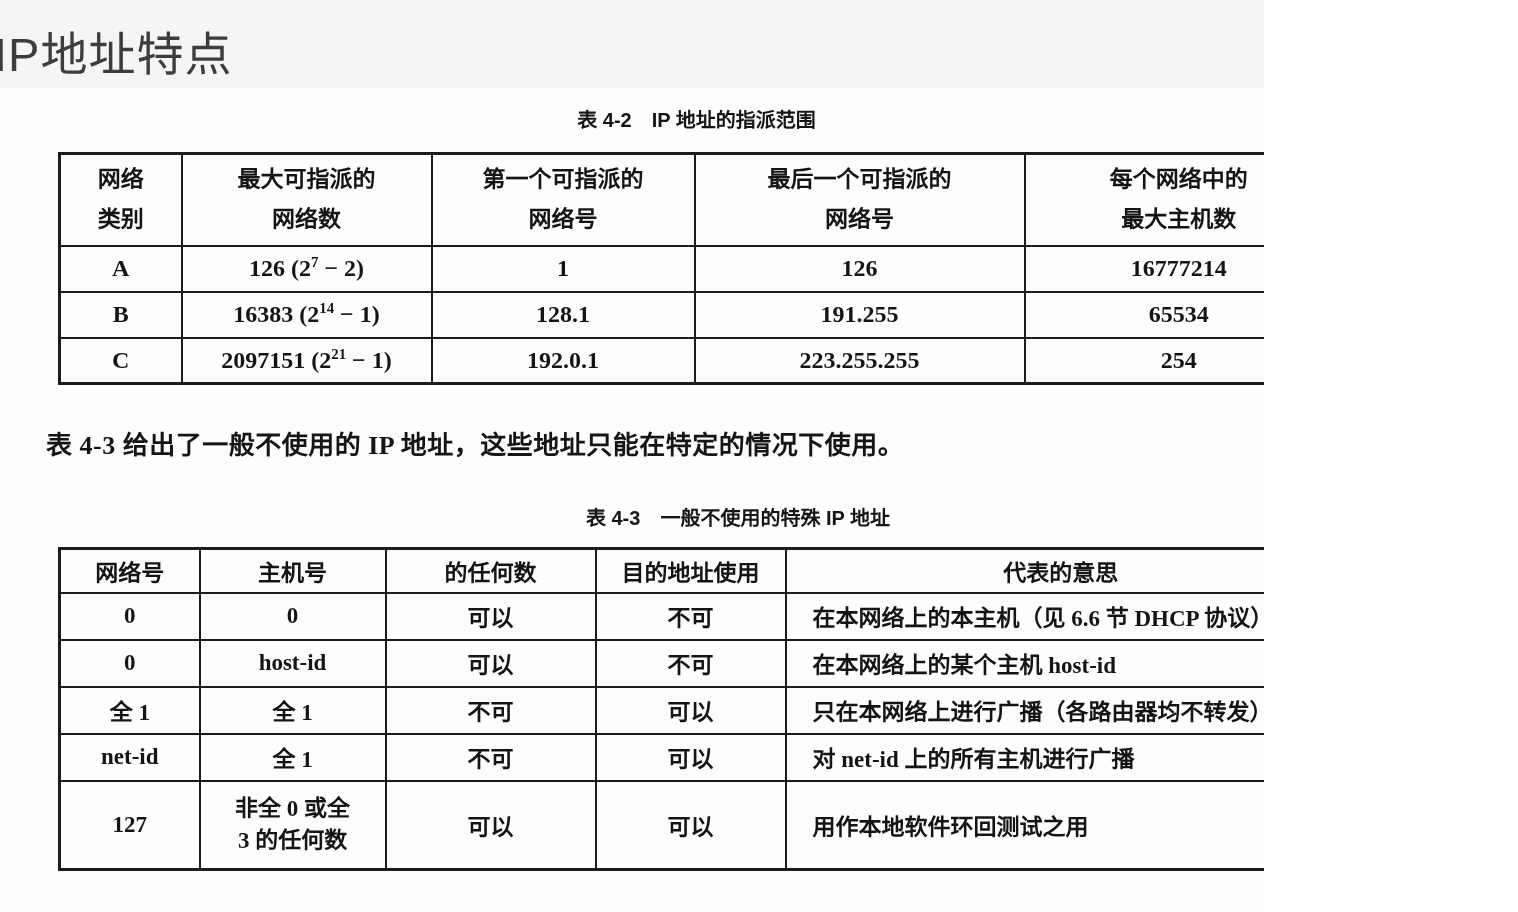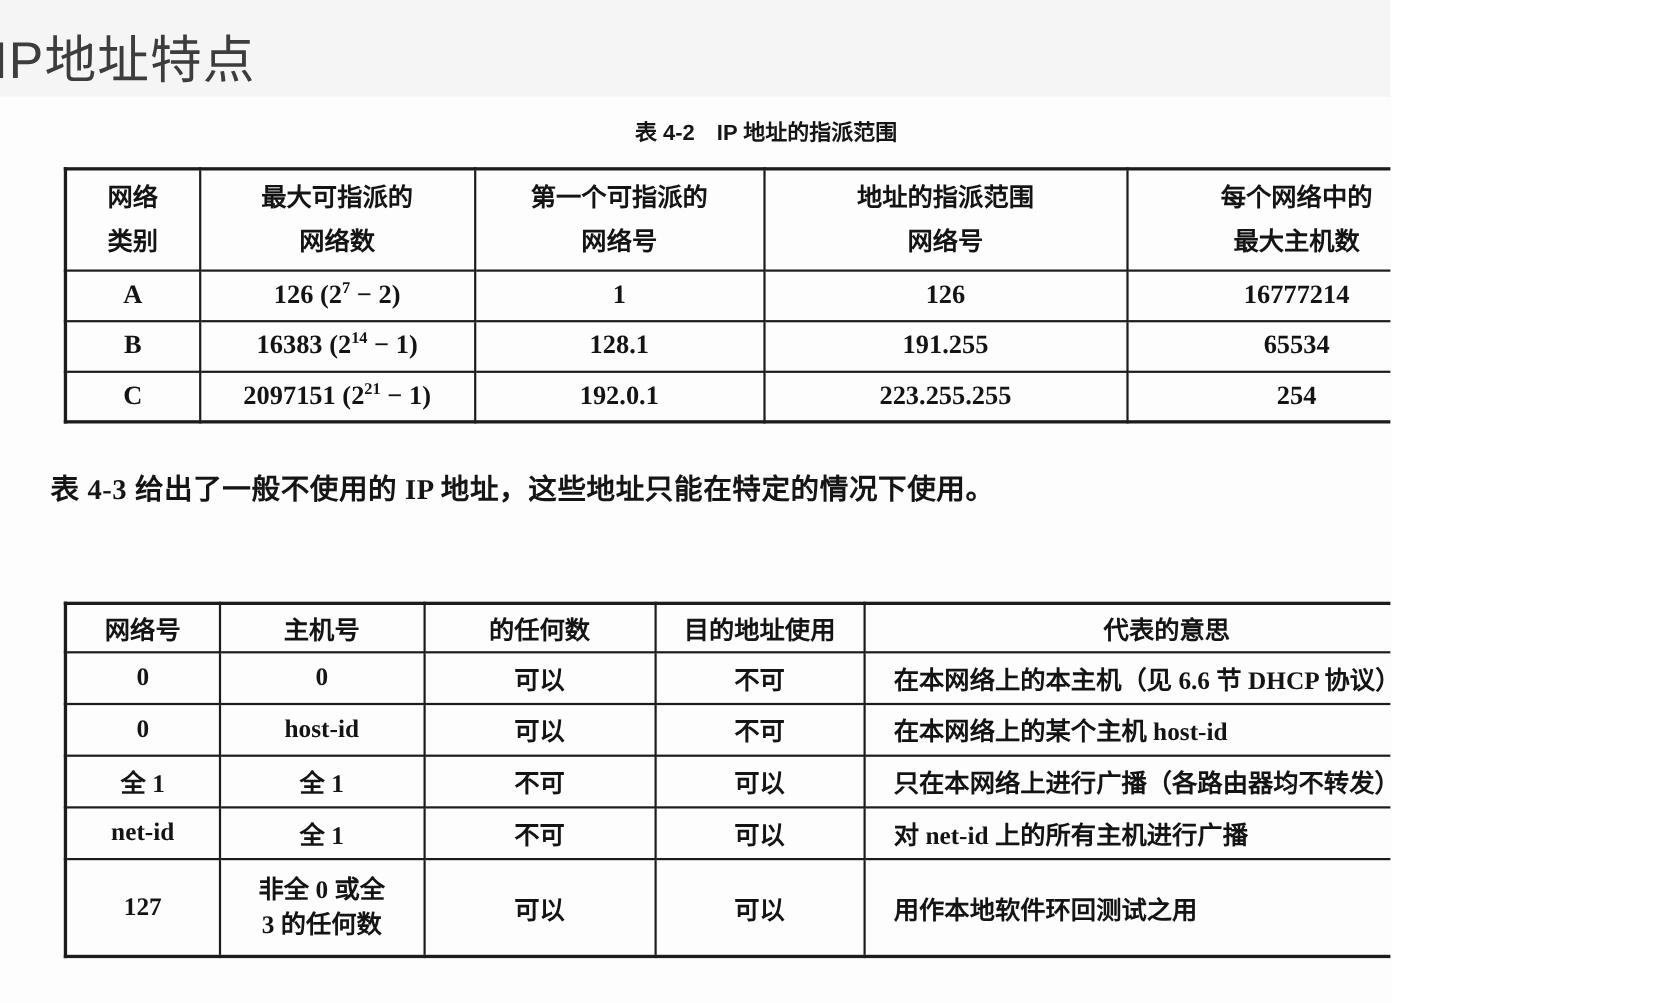--- a/index.html
+++ b/index.html
@@ -102,21 +102,21 @@
           </th>
           <th>
             <span class="hline">最大可指派的</span>
             <span class="hline">网络数</span>
           </th>
           <th>
             <span class="hline">第一个可指派的</span>
             <span class="hline">网络号</span>
           </th>
           <th>
-            <span class="hline">地址的指派范围</span>
+            <span class="hline">最后一个可指派的</span>
             <span class="hline">网络号</span>
           </th>
           <th>
             <span class="hline">每个网络中的</span>
             <span class="hline">最大主机数</span>
           </th>
         </tr>
       </thead>
       <tbody>
         <tr>
@@ -138,20 +138,21 @@
           <td><span>2097151 (2</span><sup>21</sup><span> − 1)</span></td>
           <td>192.0.1</td>
           <td>223.255.255</td>
           <td>254</td>
         </tr>
       </tbody>
     </table>
 
     <div class="para">表 4-3 给出了一般不使用的 IP 地址，这些地址只能在特定的情况下使用。</div>
 
+    <div class="caption caption43">表 4-3　一般不使用的特殊 IP 地址</div>
 
     <table class="t43">
       <colgroup>
         <col style="width:140px">
           <col style="width:186px">
           <col style="width:210px">
           <col style="width:190px">
           <col>
       </colgroup>
       <thead>

